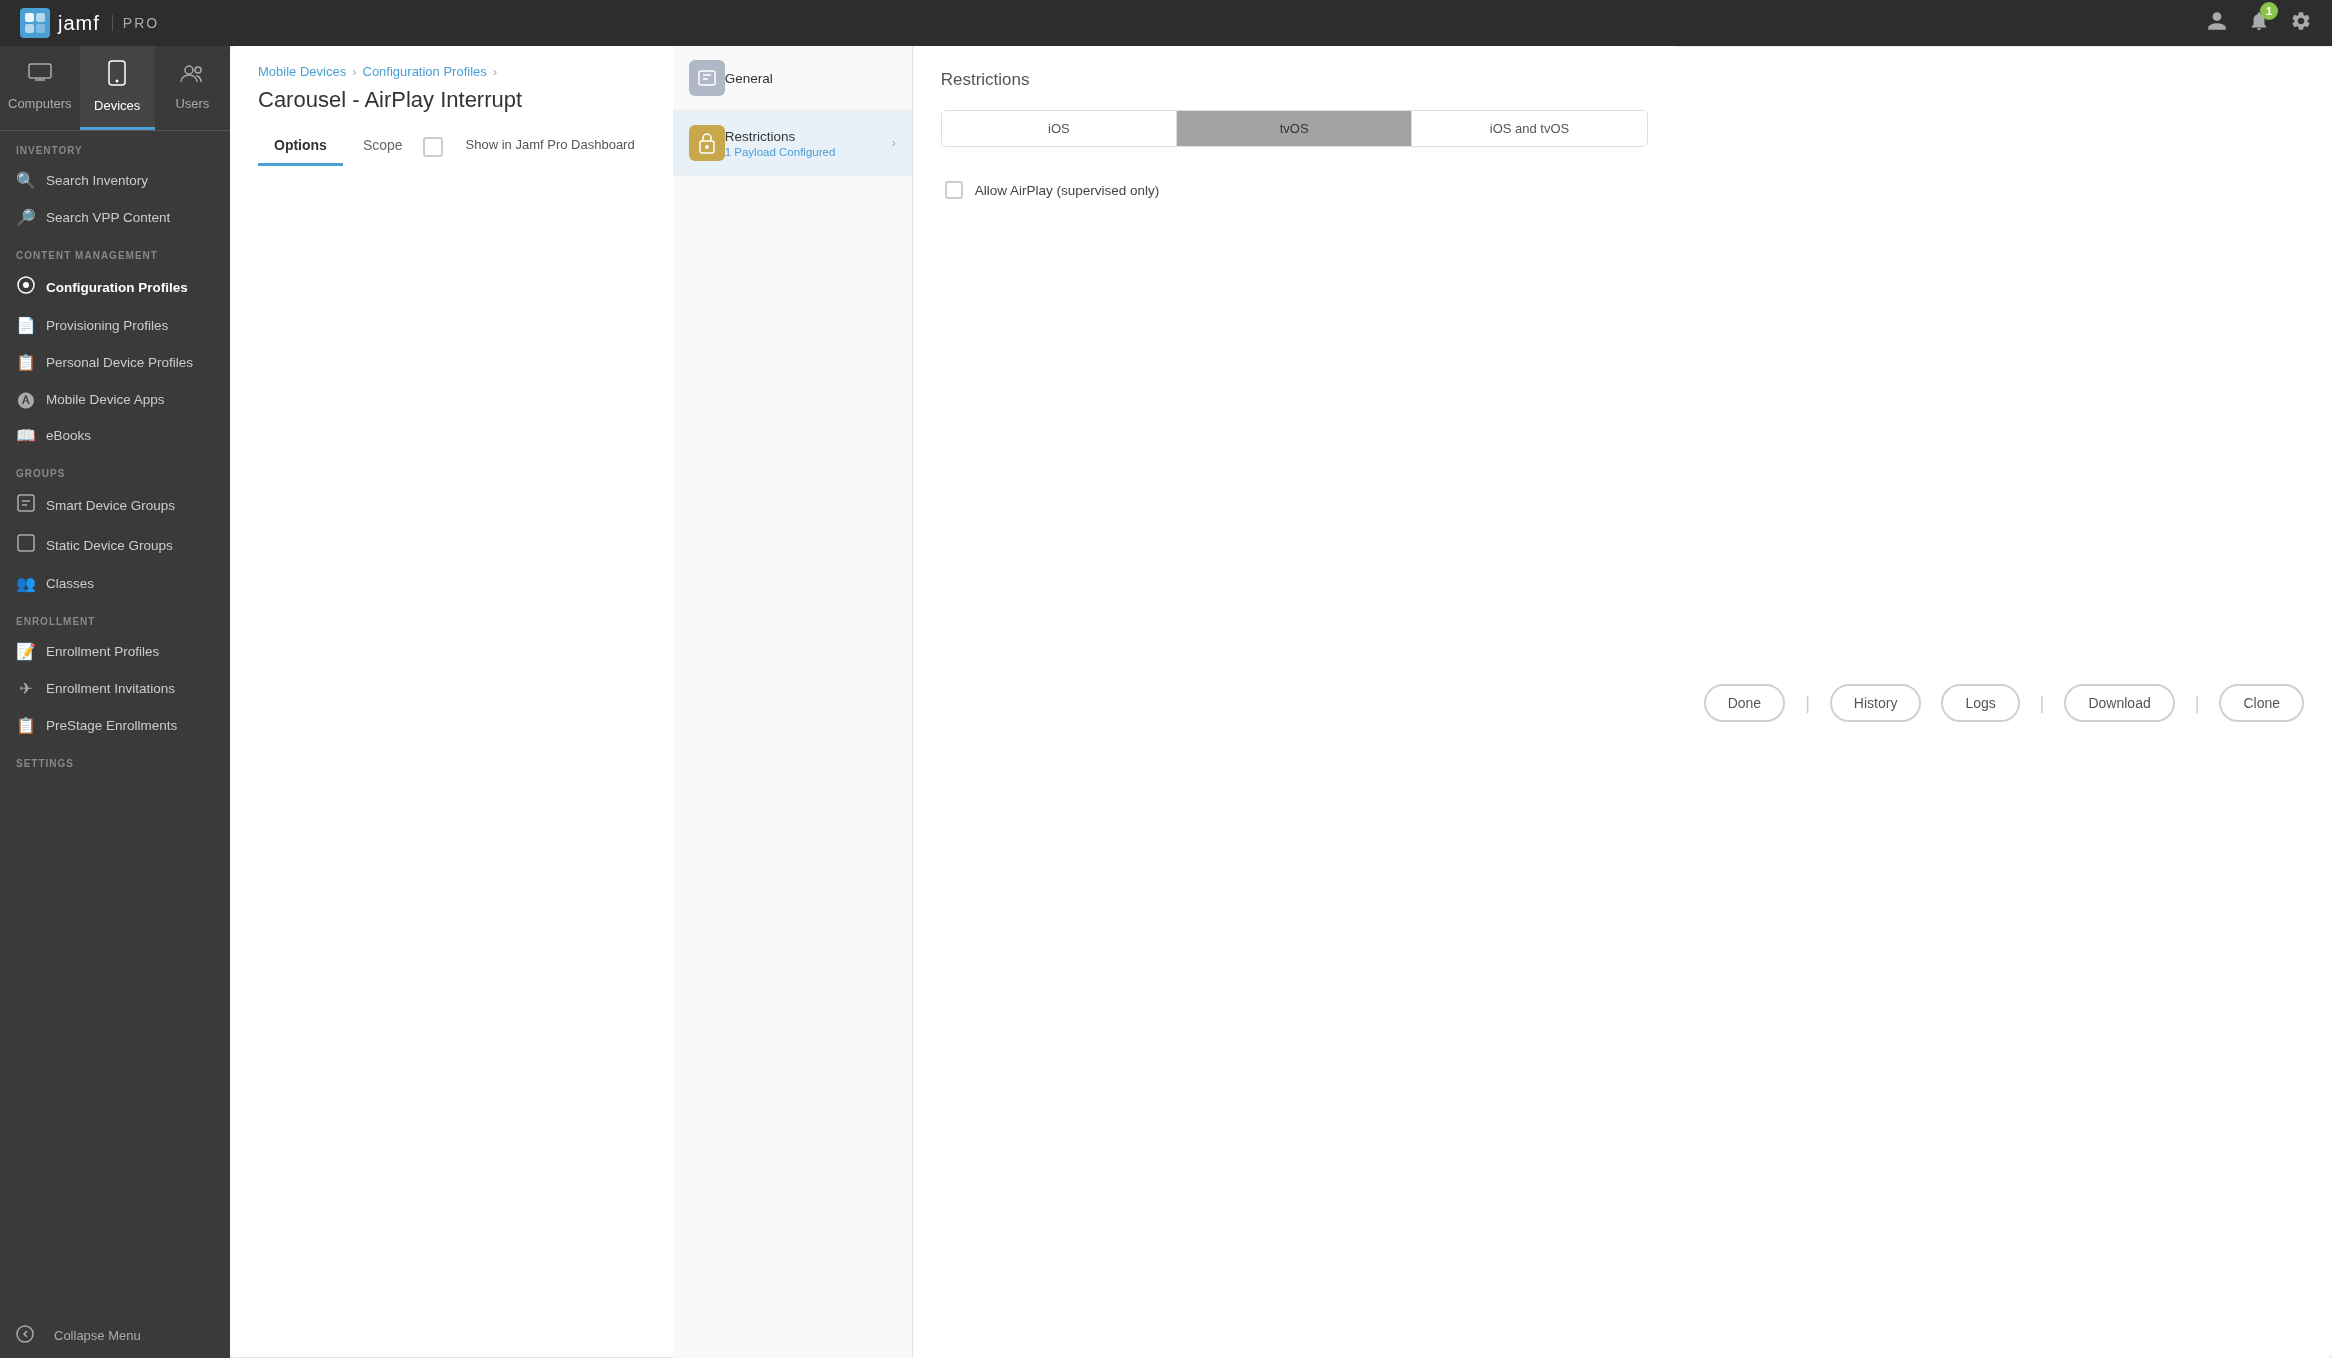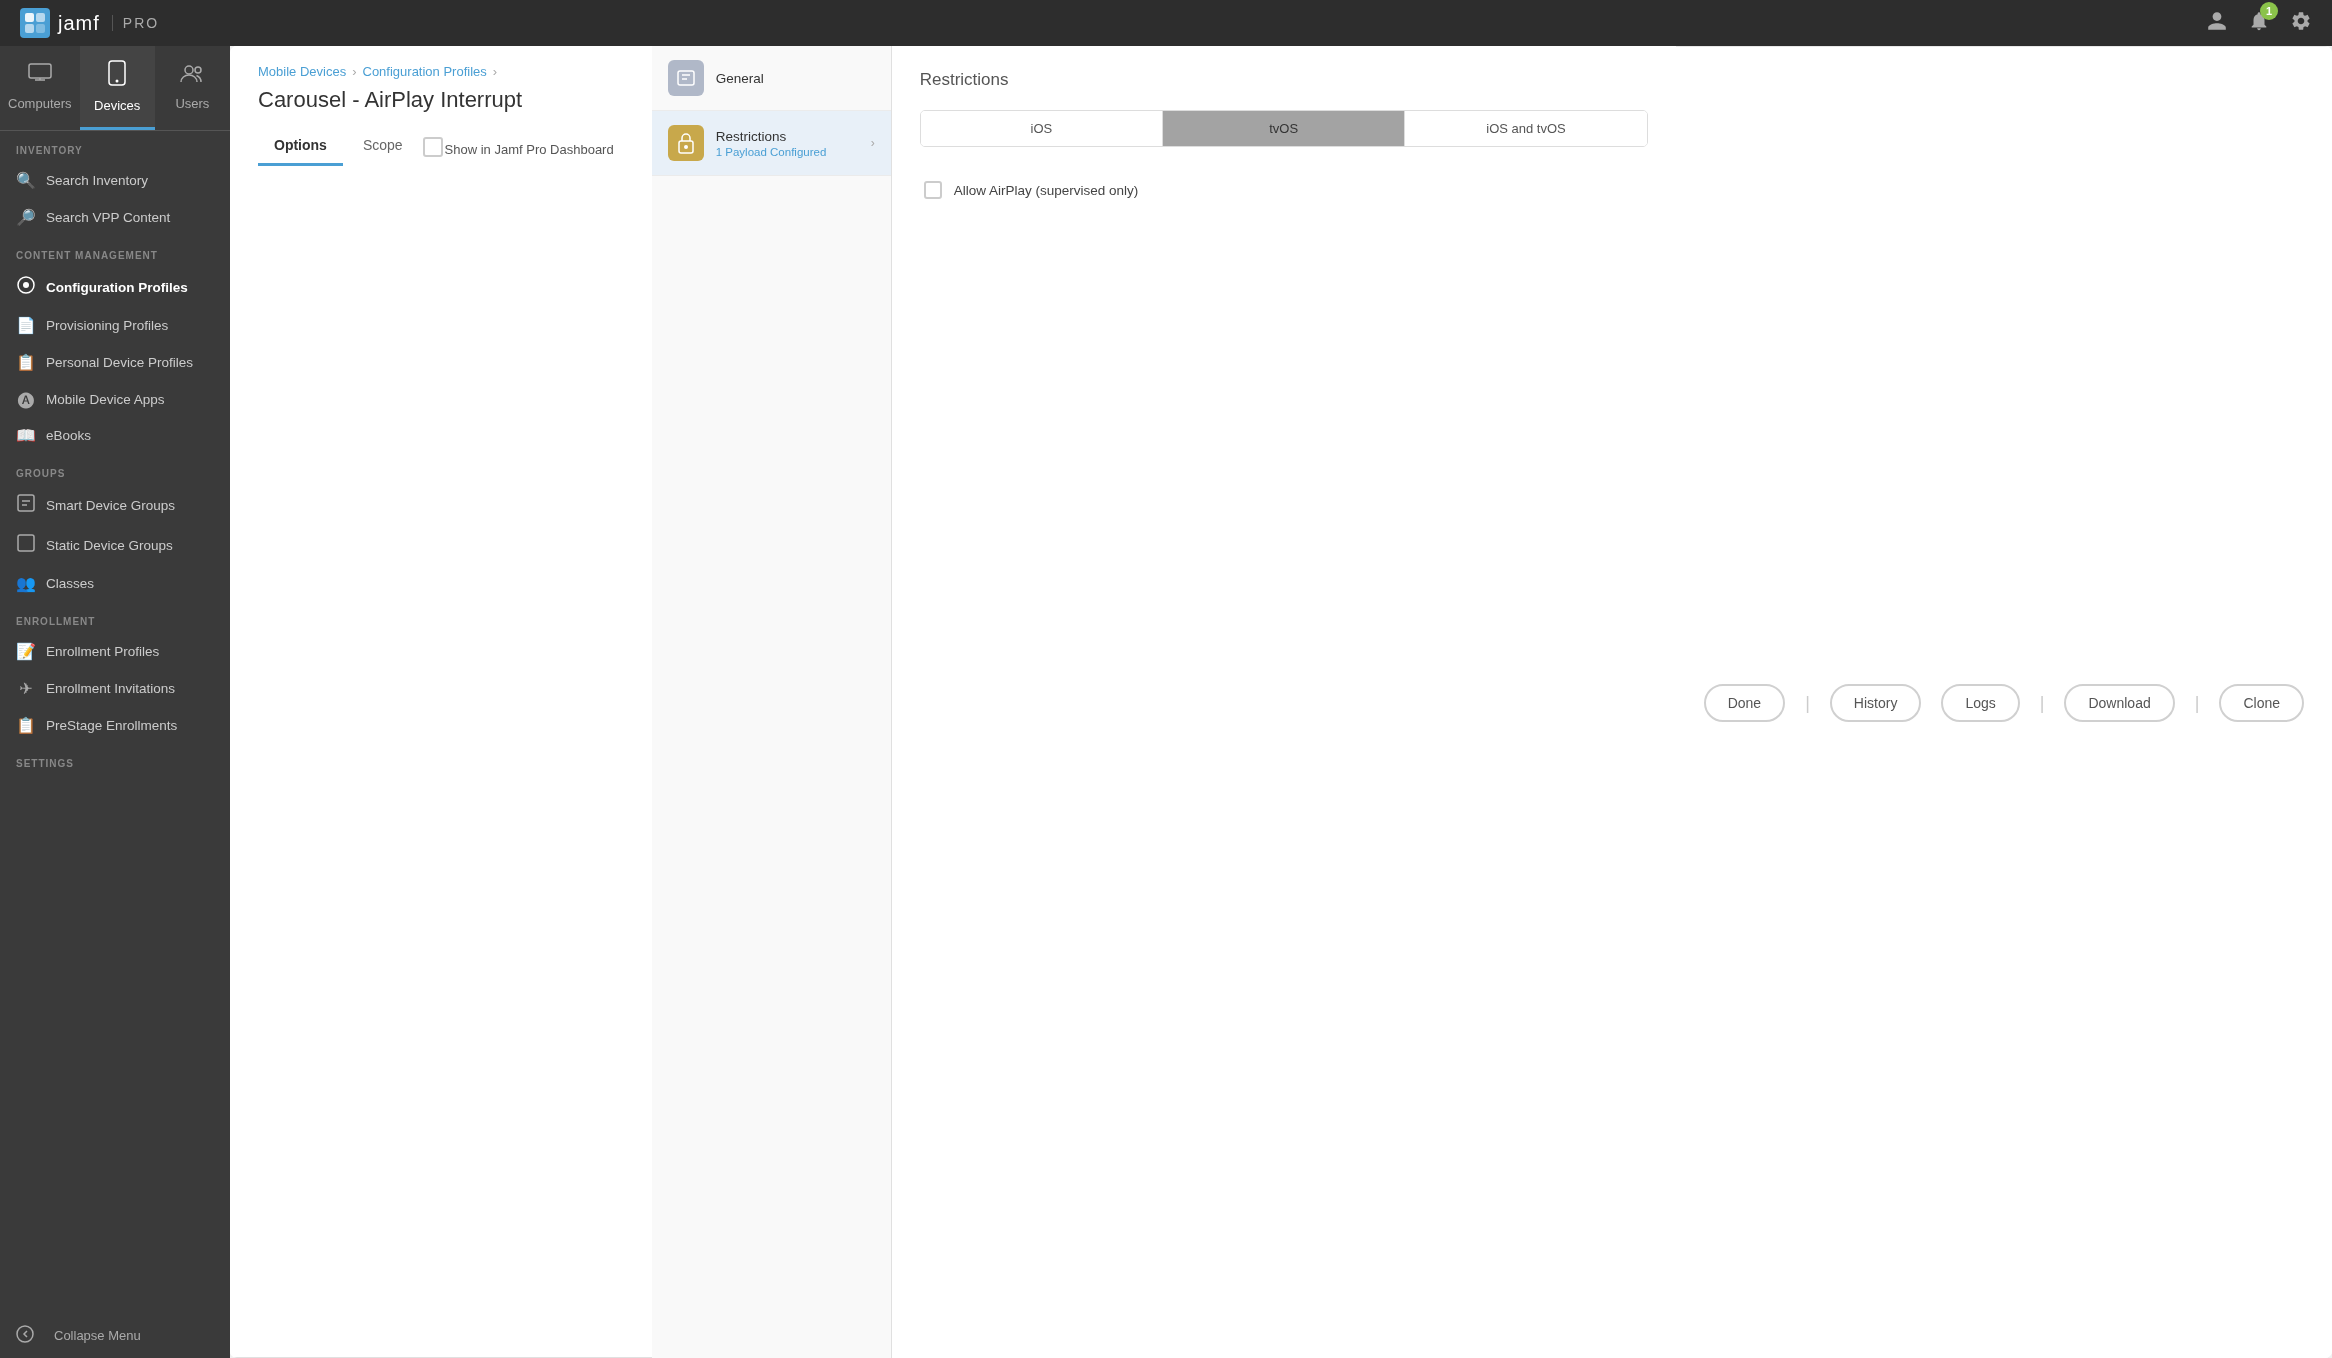--- a/index.html
+++ b/index.html
@@ -217,22 +217,22 @@
       margin-right: 4px;
     }
     .tab.active {
       color: #333;
       font-weight: 600;
       border-bottom: 3px solid #4a9fd4;
     }
     .tab-spacer { flex: 1; }
     .dashboard-toggle {
       display: flex;
-      align-items: flex-end;
-      gap: 2px;
+      align-items: flex-start;
+      gap: 23px;
       font-size: 13px;
       color: #555;
       margin-right: 10px;
     }
     .toggle-box {
       width: 20px;
       height: 20px;
       border: 2px solid #ccc;
       border-radius: 3px;
       background: white;
@@ -252,21 +252,20 @@
       border-right: 1px solid #e0e0e0;
       overflow-y: auto;
       flex-shrink: 0;
     }
     .payload-item {
       display: flex;
       align-items: center;
       padding: 14px 16px;
       cursor: pointer;
       border-bottom: 1px solid #ebebeb;
-      gap: 12px;
     }
     .payload-item.selected { background: #e8f0f8; }
     .payload-icon {
       width: 36px;
       height: 36px;
       background: #b0b8c8;
       border-radius: 6px;
       display: flex;
       align-items: center;
       justify-content: center;

